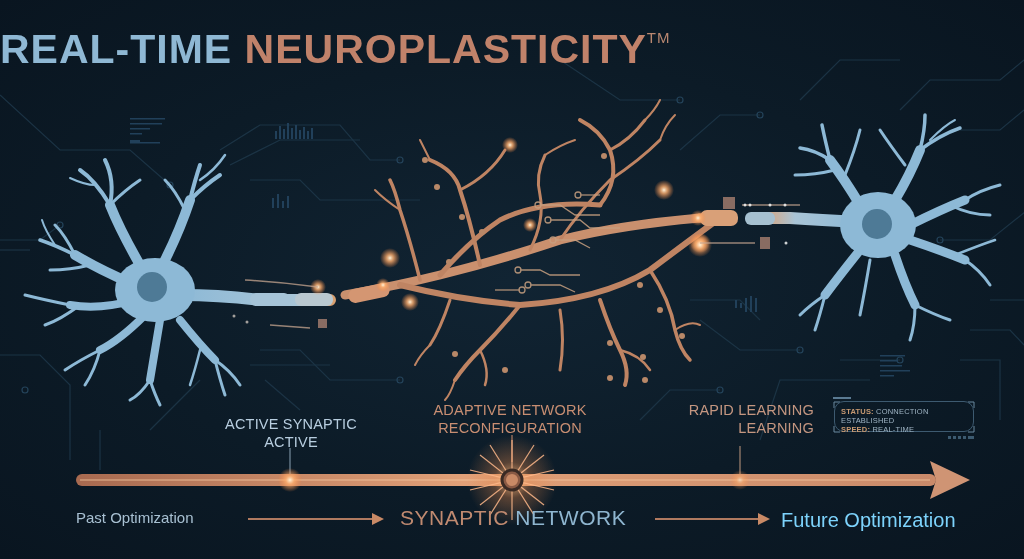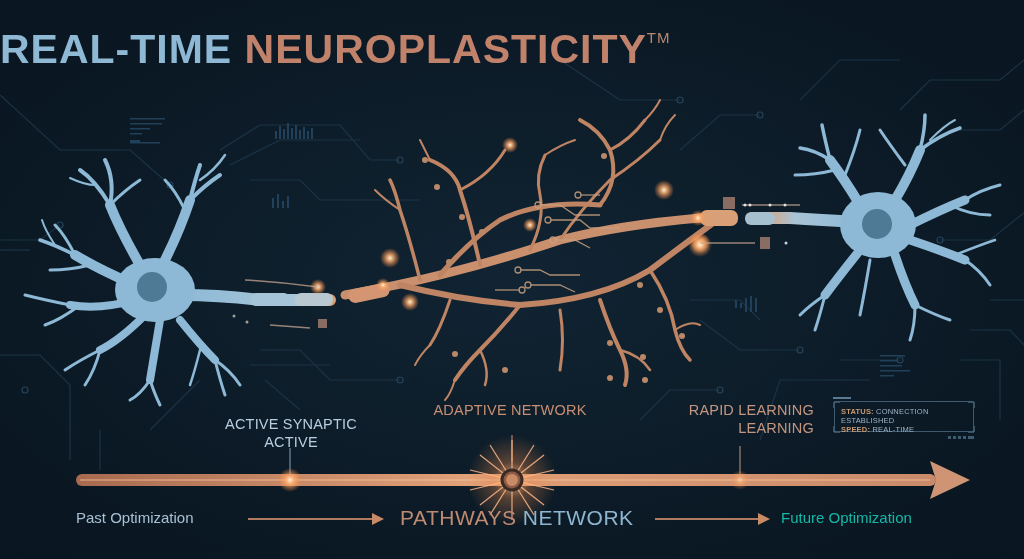--- a/index.html
+++ b/index.html
@@ -25,36 +25,36 @@
     .title .tm { color: #b98770; font-size: 15px; vertical-align: 20px; font-weight: 400; }
     .milestone {
       position: absolute; text-align: center; font-size: 14.5px; line-height: 18px;
       letter-spacing: 0.2px; white-space: nowrap;
     }
     .ms-1 { left: 216px; top: 415px; width: 150px; color: #b8cee0; }
     .ms-2 { left: 420px; top: 401px; width: 180px; color: #c88e72; }
     .ms-3 { left: 664px; top: 401px; width: 150px; color: #c49680; text-align: right; }
     .status-box {
       position: absolute; left: 834px; top: 401px; width: 140px; height: 31px;
-      border: 1px solid #3d5a70; border-radius: 2px;
+      border: 1px solid #3d5a70; border-radius: 10px;
       font-size: 7.5px; line-height: 9px; padding: 5px 6px; box-sizing: border-box;
       color: #9fb4c4; text-transform: uppercase; letter-spacing: 0.2px;
     }
     .status-box .k { color: #c89a72; font-weight: 700; }
     .status-box::before {
       content: ""; position: absolute; left: -2px; top: -5px; width: 18px; height: 2px; background: #5a7a92;
     }
     .bottom {
       position: absolute; top: 509px; white-space: nowrap;
     }
     .b-past { left: 76px; font-size: 15px; color: #a8c0d2; }
     .b-instant { left: 400px; top: 506px; font-size: 21px; letter-spacing: 0.5px; }
     .b-instant .i1 { color: #c08a70; }
     .b-instant .i2 { color: #8fb6d0; }
-    .b-future { left: 781px; font-size: 15px; color: #14b8a6; text-align: center; }
+    .b-future { left: 781px; font-size: 20px; color: #7dd3fc; text-align: center; }
   </style>
 </head>
 <body>
 
 <div class="canvas"></div>
 
 <svg class="art" width="1024" height="559" viewBox="0 0 1024 559">
   <defs>
     <radialGradient id="glowG" cx="50%" cy="50%" r="50%">
       <stop offset="0%" stop-color="#fff2d8" stop-opacity="1"></stop>
@@ -383,28 +383,29 @@
 <div class="title">
   <span class="t1">REAL-TIME </span><span class="t2">NEUROPLASTICITY</span><span class="tm">TM</span>
 </div>
 
 <div class="milestone ms-1">
   <div>ACTIVE SYNAPTIC</div>
   <div>ACTIVE</div>
 </div>
 <div class="milestone ms-2">
   <div>ADAPTIVE NETWORK</div>
+  <div>RECONFIGURATION</div>
 </div>
 <div class="milestone ms-3">
   <div>RAPID LEARNING</div>
   <div>LEARNING</div>
 </div>
 
 <div class="status-box">
   <div><span class="k">STATUS:</span> <span>CONNECTION ESTABLISHED</span></div>
   <div><span class="k">SPEED:</span> <span>REAL-TIME</span></div>
 </div>
 
 <div class="bottom b-past">Past Optimization</div>
 <div class="bottom b-instant">
-  <span class="i1">PATHWAYS </span><span class="i2">NETWORK</span>
+  <span class="i1">SYNAPTIC </span><span class="i2">NETWORK</span>
 </div>
 <div class="bottom b-future">Future Optimization</div>
 
 </body></html>

